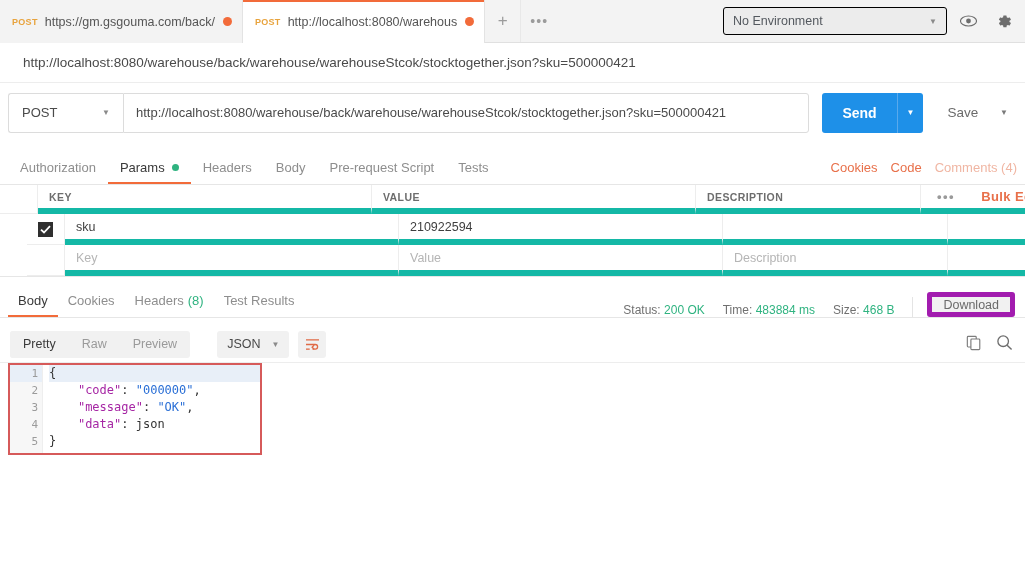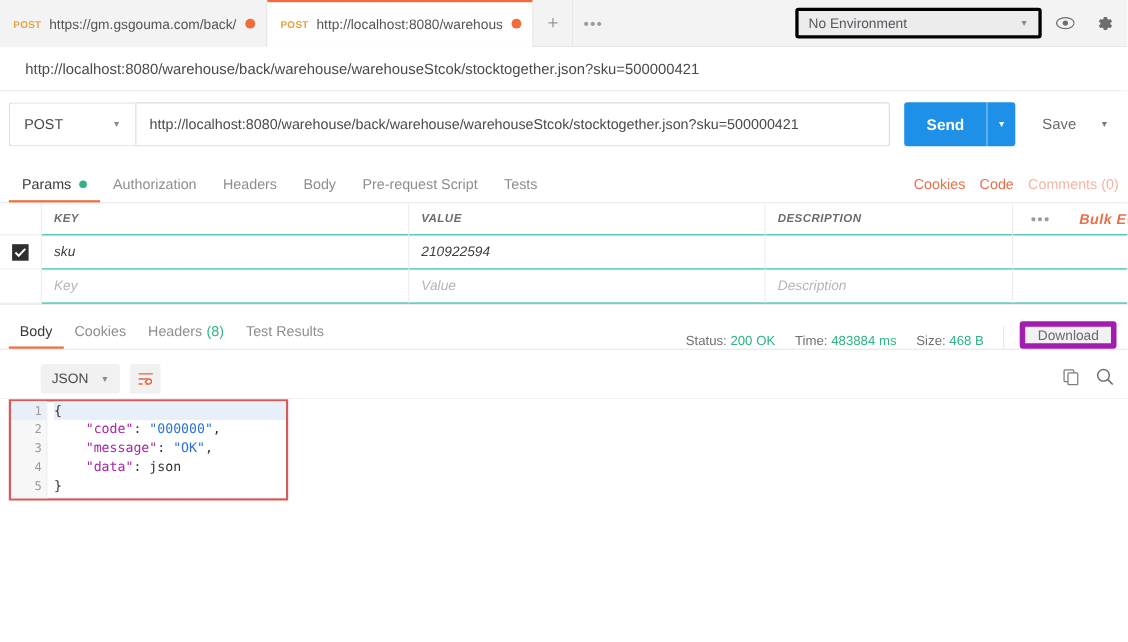--- a/index.html
+++ b/index.html
@@ -57,21 +57,21 @@
   }
   .tab-more { font-size: 14px; letter-spacing: 1px; border-right: none; }
   .tabbar-spacer { flex: 1; background: #f3f3f3; }
 
   .env-area {
     display: flex; align-items: center; gap: 6px;
     padding: 0 6px 0 10px; background: #f3f3f3;
   }
   .env-select {
     width: 224px; height: 28px;
-    background: #ececec; border: 3px solid #000000; border-radius: 3px;
+    background: #ececec; border: 1px solid #000000; border-radius: 3px;
     display: flex; align-items: center; padding: 0 9px;
     font-size: 12.5px; color: #54595f; cursor: pointer;
   }
   .env-select .caret { margin-left: auto; font-size: 8px; color: #8a8a8a; }
   .icon-btn {
     width: 30px; height: 28px; border-radius: 3px;
     display: flex; align-items: center; justify-content: center;
     color: #6d6d6d; cursor: pointer; background: #f3f3f3;
   }
 
@@ -162,37 +162,37 @@
   
   .params {
     position: absolute; top: 185px; left: 0; width: 1025px;
     border-bottom: 1px solid #e6e6e6;
   }
   .prow { display: flex; height: 31px; align-items: stretch; }
   .prow.header { height: 29px; background: #fff; }
   .prow.header .pcell {
     font-size: 10.5px; color: #6d6d6d; font-weight: bold; letter-spacing: .4px;
   }
-  .prow.data { height: 31px; }
+  .prow.data { height: 31px; margin-left: 27px; }
   .pcheck {
     width: 38px; border-right: 1px solid #ededed;
     display: flex; align-items: center; justify-content: center;
     border-bottom: 1px solid #ededed;
   }
   .cbox {
     width: 15px; height: 15px; background: #2f2f2f;
     display: flex; align-items: center; justify-content: center;
     cursor: pointer;
   }
   .cbox svg { display: block; }
   .pcell {
     display: flex; align-items: center; padding: 0 11px;
-    border-right: 1px solid #ededed; border-bottom: 1px solid #14b8a6;
+    border-right: 1px solid #ededed; border-bottom: 6px solid #14b8a6;
     font-size: 12.5px; color: #3f3f3f;
-    overflow: hidden; white-space: nowrap; font-style: italic;
+    overflow: hidden; white-space: nowrap;
   }
   .pcell.key { width: 334px; }
   .pcell.value { width: 324px; }
   .pcell.desc { width: 225px; }
   .pcell.tools {
     flex: 1; border-right: none; justify-content: flex-start; gap: 13px;
     padding-left: 16px;
   }
   .placeholder { color: #b5b5b5; }
   .dots { color: #9a9a9a; font-size: 13px; letter-spacing: 1.5px; cursor: pointer; }
@@ -358,43 +358,43 @@
       <div class="send-btn">Send</div>
       <div class="send-caret">▼</div>
     </div>
     <div class="save-group">
       <div class="save-btn">Save</div>
       <div class="save-caret">▼</div>
     </div>
   </div>
 
   <div class="reqtabs">
+    <div class="reqtab">
+      <span>Authorization</span>
+    </div>
     <div class="reqtab active">
       <span>Params</span>
       <span class="green-dot"></span>
     </div>
     <div class="reqtab">
-      <span>Authorization</span>
-    </div>
-    <div class="reqtab">
       <span>Headers</span>
     </div>
     <div class="reqtab">
       <span>Body</span>
     </div>
     <div class="reqtab">
       <span>Pre-request Script</span>
     </div>
     <div class="reqtab">
       <span>Tests</span>
     </div>
     <div class="reqtabs-right">
       <span class="link-orange">Cookies</span>
       <span class="link-orange">Code</span>
-      <span class="link-faded">Comments (0)</span>
+      <span class="link-faded">Comments (4)</span>
     </div>
   </div>
 
   <div class="params">
     <div class="prow header">
       <div class="pcheck"></div>
       <div class="pcell key">KEY</div>
       <div class="pcell value">VALUE</div>
       <div class="pcell desc">DESCRIPTION</div>
       <div class="pcell tools">
@@ -451,20 +451,25 @@
       <span class="stat">
         <span>Size:</span>
         <b>468 B</b>
       </span>
       <span class="stats-div"></span>
       <span class="download-btn">Download</span>
     </div>
   </div>
 
   <div class="fmtbar">
+    <div class="fmt-group">
+      <div class="fmt active">Pretty</div>
+      <div class="fmt">Raw</div>
+      <div class="fmt">Preview</div>
+    </div>
     <div class="fmt-type">
       <span>JSON</span>
       <span class="caret">▼</span>
     </div>
     <div class="wrap-btn">
       <svg width="15" height="13" viewBox="0 0 16 14">
         <path d="M1 2h14M1 7h10a2.5 2.5 0 010 5H8" fill="none" stroke="#e06a46" stroke-width="1.4"></path>
         <path d="M9.8 9.6L7.6 12l2.2 2.1" fill="none" stroke="#e06a46" stroke-width="1.4" transform="translate(0,-2)"></path>
         <path d="M1 12h4" fill="none" stroke="#e06a46" stroke-width="1.4"></path>
       </svg>

